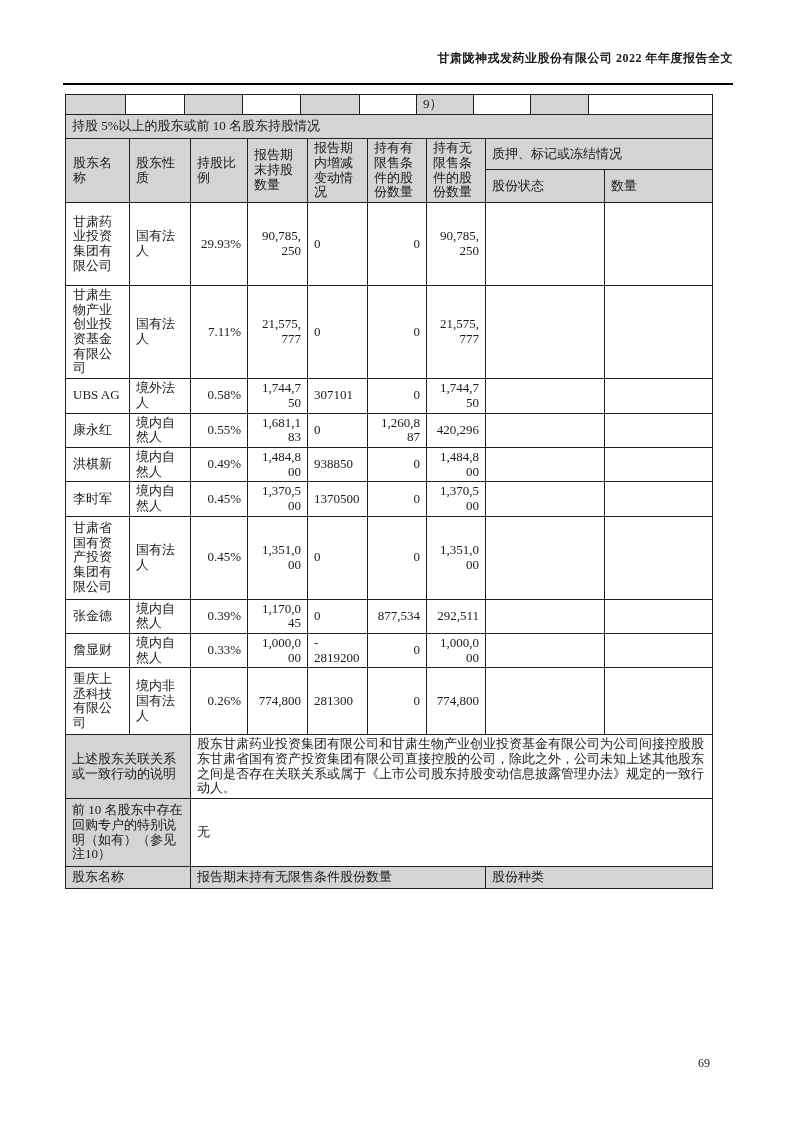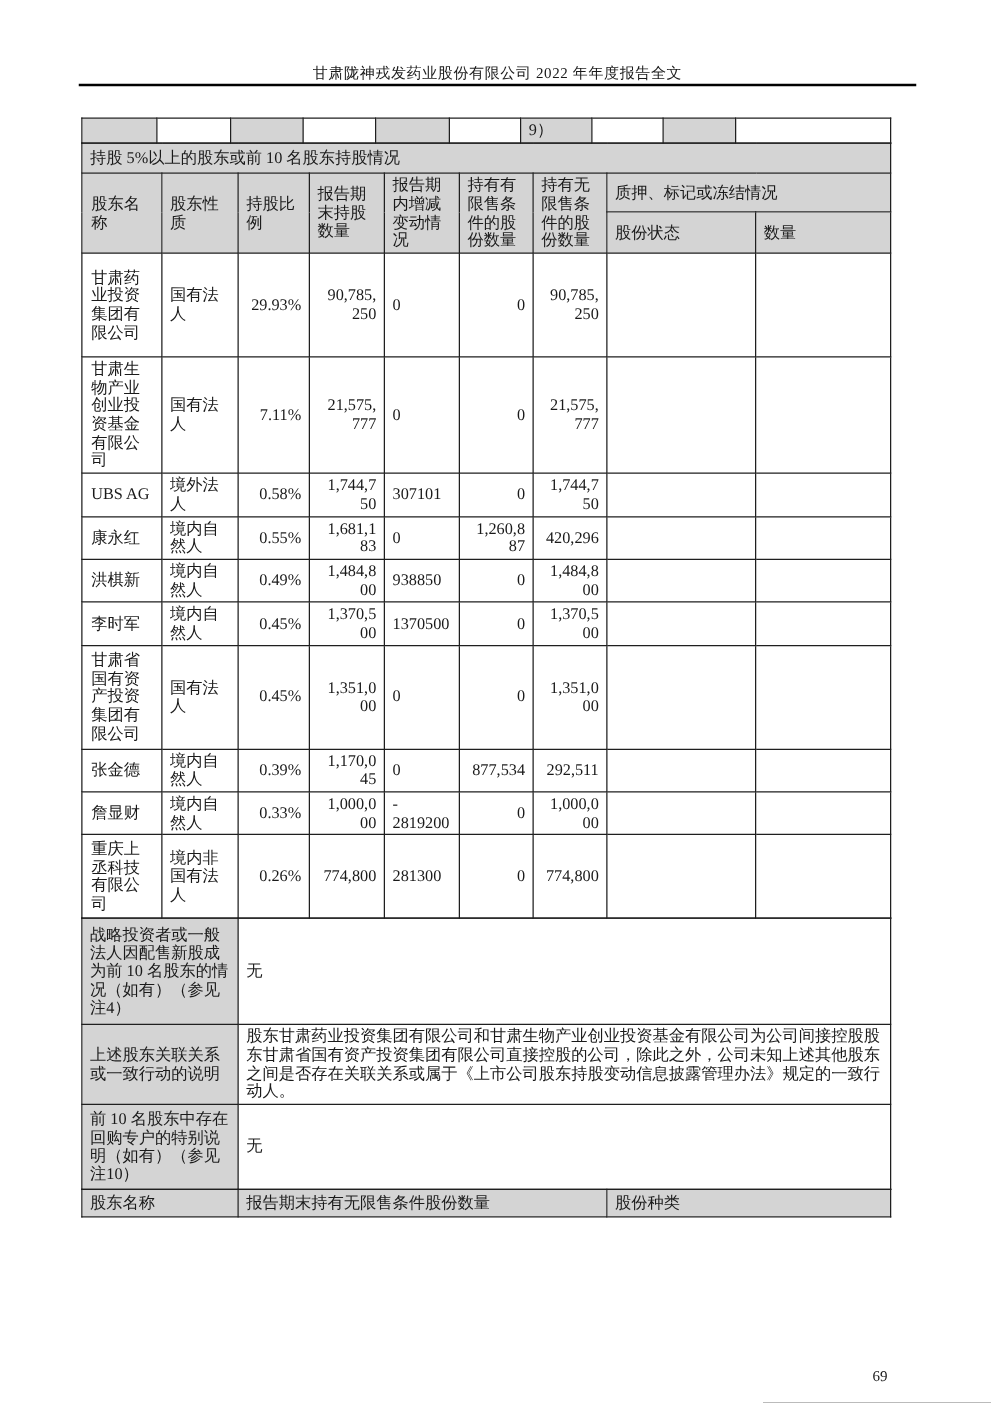--- a/index.html
+++ b/index.html
@@ -9,25 +9,26 @@
     width: 793px; height: 1122px;
     margin: 0 auto;
     background: #ffffff;
     font-family: "Liberation Serif", "DejaVu Serif", serif;
     color: #1a1a1a;
   }
   .doc-header {
     position: absolute;
     left: 63px; top: 50px;
     width: 670px;
-    text-align: center;
+    text-align: right;
     font-size: 12px;
     letter-spacing: 0.5px;
-    padding-bottom: 0;
+    padding-bottom: 16px;
     border-bottom: 2px solid #000;
+    font-weight: bold;
   }
   .tables-wrap {
     position: absolute;
     left: 65px; top: 95px;
     width: 647px;
   }
   table {
     border-collapse: collapse;
     table-layout: fixed;
     width: 647px;
@@ -48,21 +49,21 @@
   .right  { text-align: right; }
   .left   { text-align: left; }
   .padL1  { padding-left: 7px; padding-right: 7px; }
   tr.h20 td{height:20px} tr.h24 td{height:24px} tr.h31 td{height:31px}
   tr.h33 td{height:33px} tr.h75 td{height:83px} tr.h88 td{height:88px}
   tr.h32 td{height:32px} tr.h67 td{height:67px} tr.h85 td{height:85px}
   tr.h55 td{height:55px} tr.h52 td{height:52px} tr.h68 td{height:68px}
   tr.h23 td{height:23px} tr.h22 td{height:22px}
   .page-number {
     position: absolute;
-    top: 1094px; right: 83px;
+    top: 1056px; right: 83px;
     font-size: 12px;
   }
 </style>
 </head>
 <body>
 
 <div class="page">
 
   <div class="doc-header">甘肃陇神戎发药业股份有限公司 2022 年年度报告全文</div>
 
@@ -258,24 +259,20 @@
       </tr>
     </tbody>
       </table>
 
     <table>
       <colgroup>
         <col style="width:125px">
           <col style="width:522px">
       </colgroup>
       <tbody>
-          <tr class="h85">
-        <td class="gray left">战略投资者或一般法人因配售新股成为前 10 名股东的情况（如有）（参见注4）</td>
-        <td class="left">无</td>
-      </tr>
       <tr class="h55">
         <td class="gray left">上述股东关联关系或一致行动的说明</td>
         <td class="left">股东甘肃药业投资集团有限公司和甘肃生物产业创业投资基金有限公司为公司间接控股股东甘肃省国有资产投资集团有限公司直接控股的公司，除此之外，公司未知上述其他股东之间是否存在关联关系或属于《上市公司股东持股变动信息披露管理办法》规定的一致行动人。</td>
       </tr>
       <tr class="h68">
         <td class="gray left">前 10 名股东中存在回购专户的特别说明（如有）（参见注10）</td>
         <td class="left">无</td>
       </tr>
     </tbody>
       </table>

